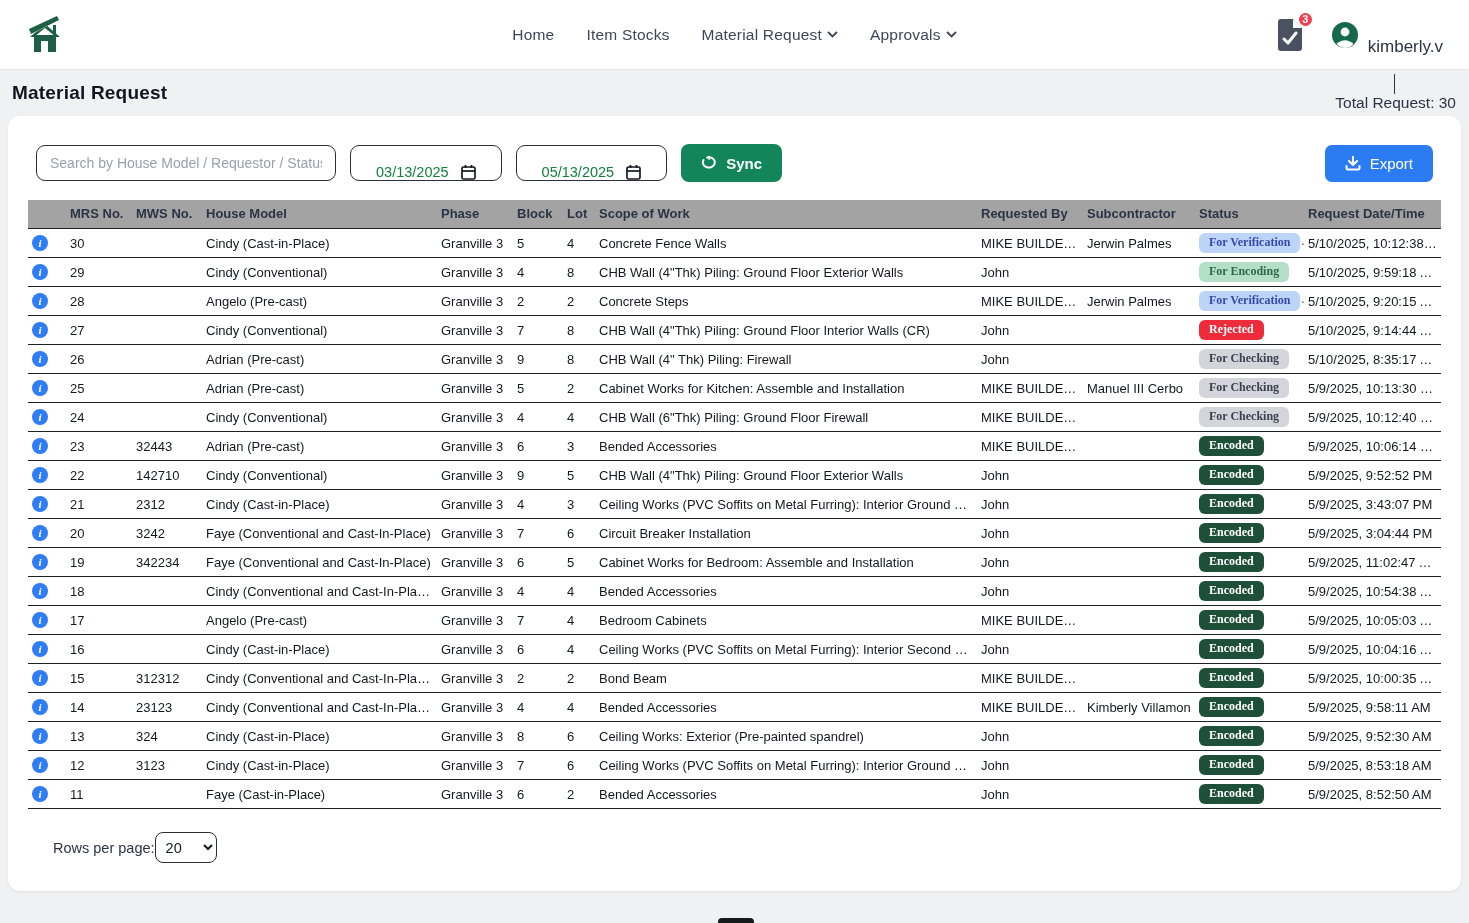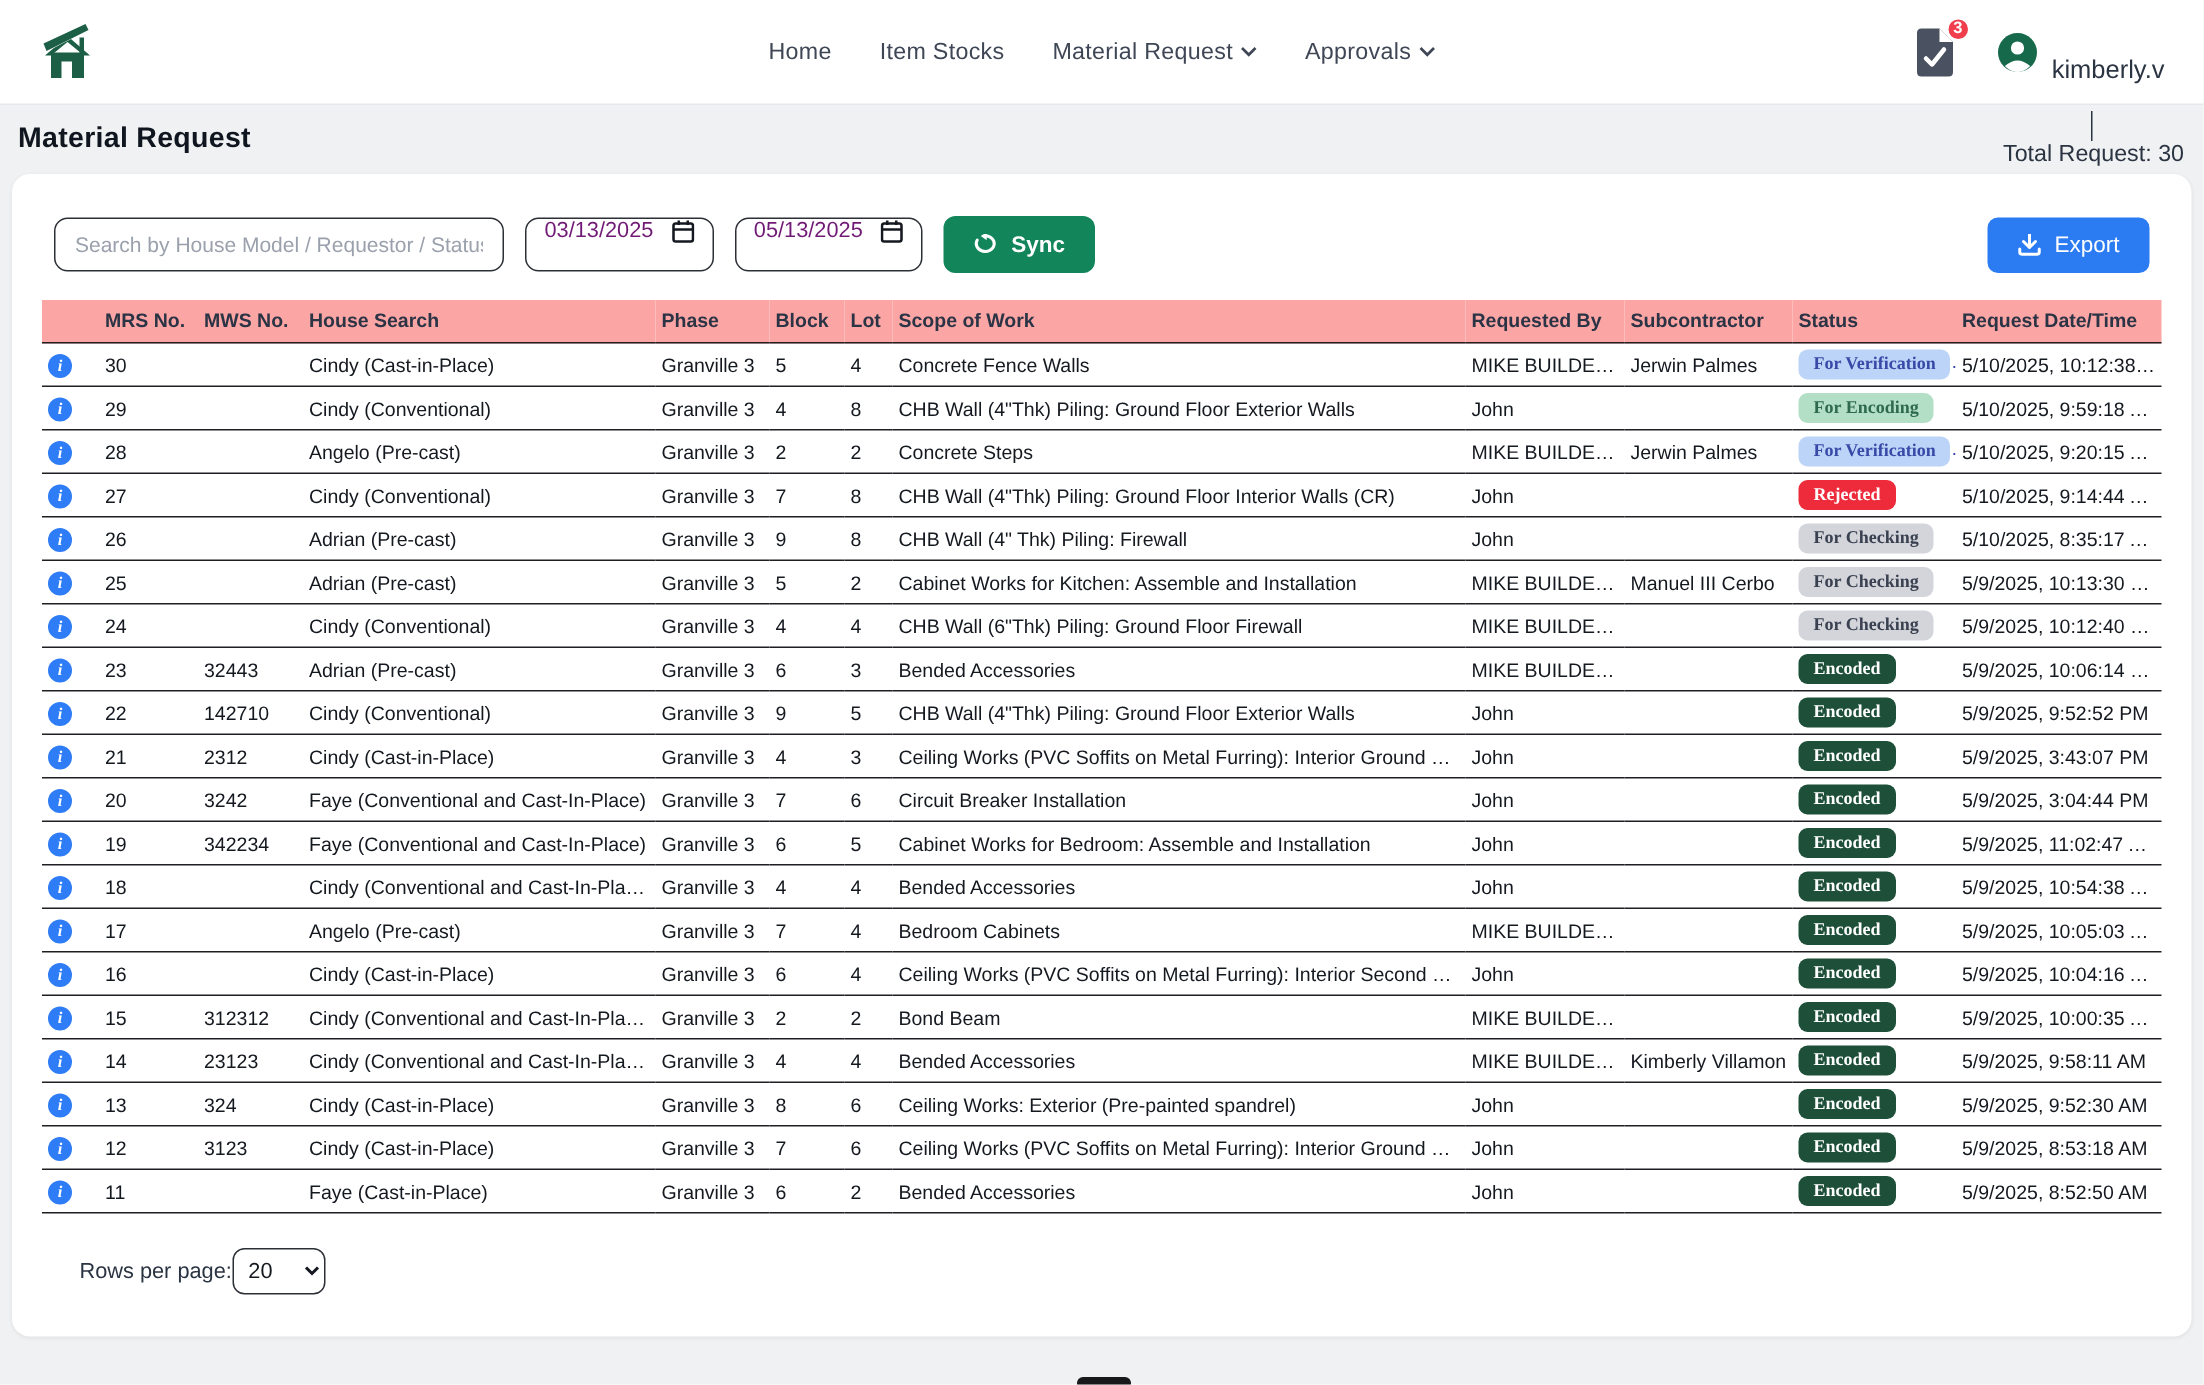--- a/index.html
+++ b/index.html
@@ -51,40 +51,40 @@
   
   .toolbar { display:flex; align-items:center; padding:28px 8px 18px 8px; gap:14px; }
   .search-input {
     width:300px; height:36px; border:1.5px solid #2c2f36; border-radius:9px;
     padding:0 13px; font-size:14px; font-family:"Liberation Sans",sans-serif;
     color:#1b2430; outline:none;
   }
   .search-input::placeholder { color:#9aa1ac; }
   .date-chip {
     height:36px; border:1.5px solid #2c2f36; border-radius:9px; background:#fff;
-    display:flex; align-items:flex-start; gap:12px; padding:0 12px; font-size:14.5px;
-    color:#701a75; cursor:pointer; font-weight:500;
+    display:flex; align-items:flex-end; gap:12px; padding:0 25px; font-size:14.5px;
+    color:#15803d; cursor:pointer; font-weight:500;
   }
   .btn-sync {
     height:38px; padding:0 20px; background:#12855a; color:#fff; border:none;
     border-radius:8px; font-size:15px; font-weight:bold; display:flex; align-items:center;
     gap:9px; cursor:pointer; font-family:"Liberation Sans",sans-serif;
   }
   .toolbar-spacer { flex:1; }
   .btn-export {
     height:37px; padding:0 20px; background:#2b7bf3; color:#fff; border:none;
     border-radius:7px; font-size:15px; font-weight:normal; display:flex; align-items:center;
     gap:9px; cursor:pointer; font-family:"Liberation Sans",sans-serif;
   }
 
   
   table { border-collapse:collapse; table-layout:fixed; width:1413px; }
   thead th {
     font-size:13px; font-weight:bold; color:#2b3445; text-align:left;
-    padding:6px 4px 7px 4px; background:#fca5a5;
+    padding:6px 4px 7px 4px; background:#a3a3a3;
   }
   tbody td {
     font-size:13px; color:#14181f; padding:0 4px; height:29px;
     border-top:1px solid #1d1f23; white-space:nowrap; overflow:hidden; text-overflow:ellipsis;
   }
   tbody tr:last-child td { border-bottom:1px solid #1d1f23; }
   .info-icon {
     width:16px; height:16px; border-radius:50%; background:#2e7cf6; color:#fff;
     font-size:11px; font-weight:bold; display:inline-flex; align-items:center;
     justify-content:center; cursor:pointer; font-family:"Liberation Serif",serif; font-style:italic;
@@ -255,21 +255,21 @@
       <col style="width:106px">
         <col style="width:112px">
         <col style="width:109px">
         <col style="width:137px">
     </colgroup>
     <thead>
         <tr id="thead-row">
           <th></th>
           <th>MRS No.</th>
           <th>MWS No.</th>
-          <th>House Search</th>
+          <th>House Model</th>
           <th>Phase</th>
           <th>Block</th>
           <th>Lot</th>
           <th>Scope of Work</th>
           <th>Requested By</th>
           <th>Subcontractor</th>
           <th>Status</th>
           <th>Request Date/Time</th>
         </tr>
       </thead>

